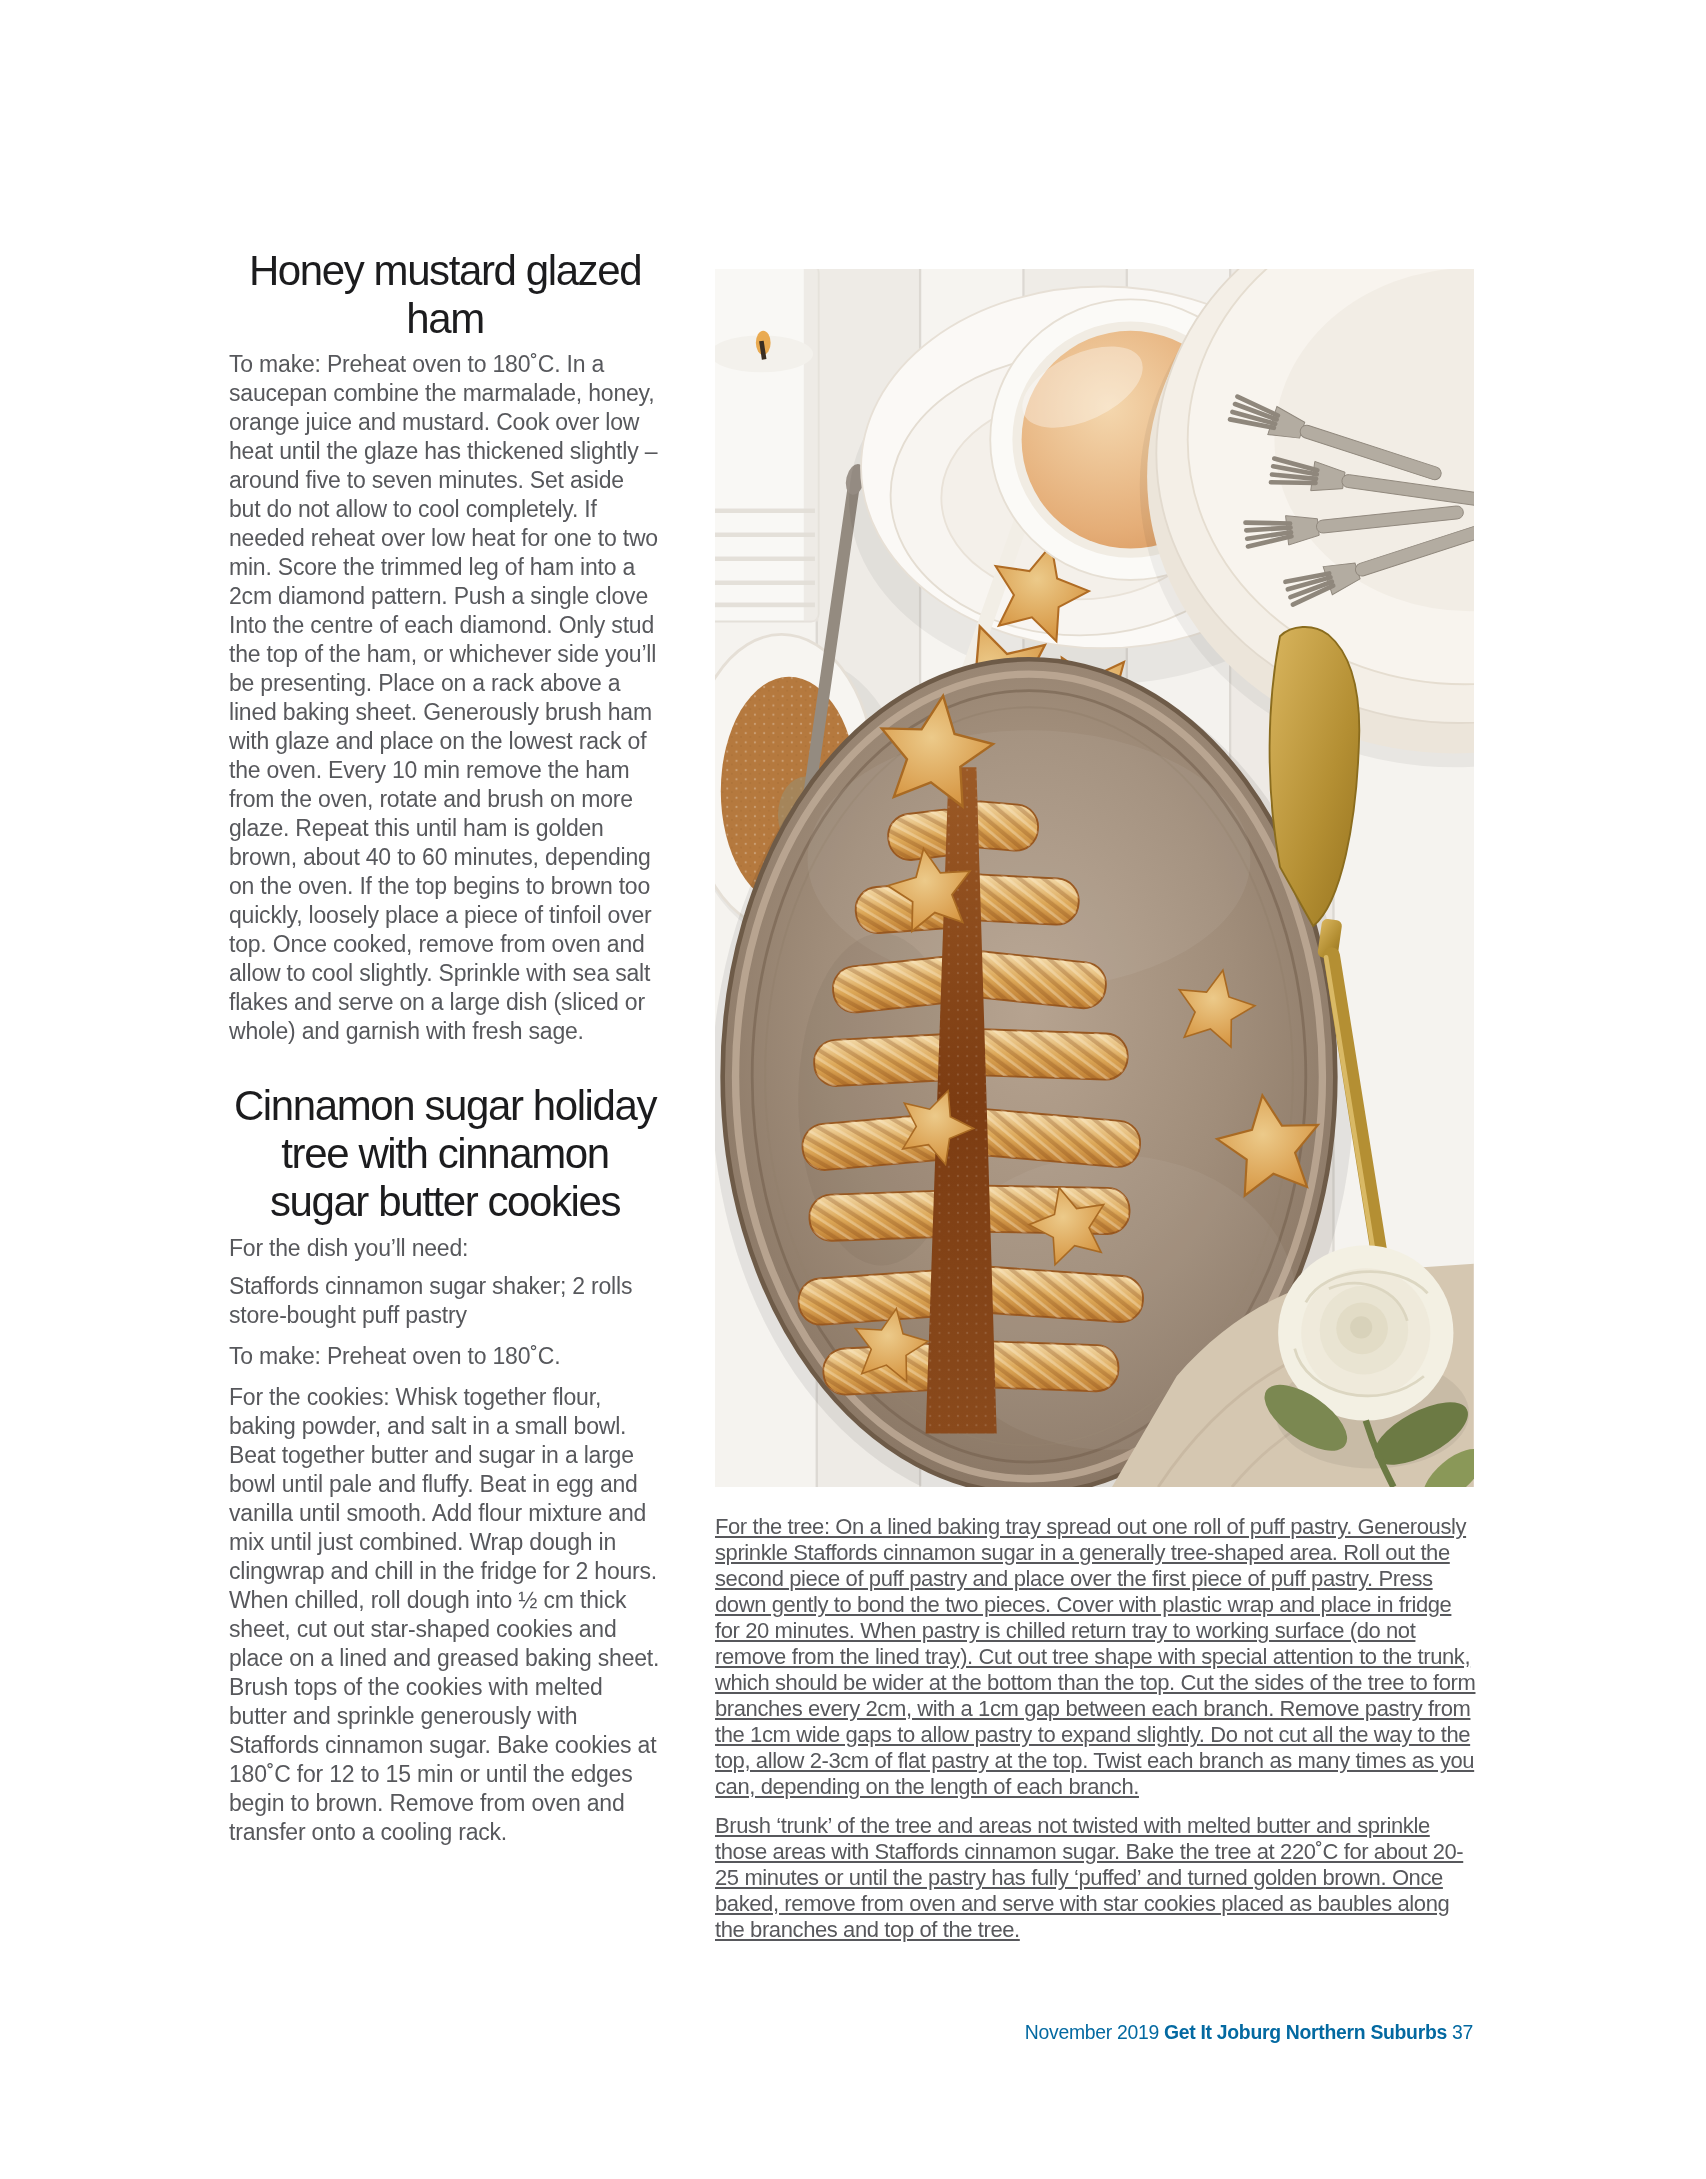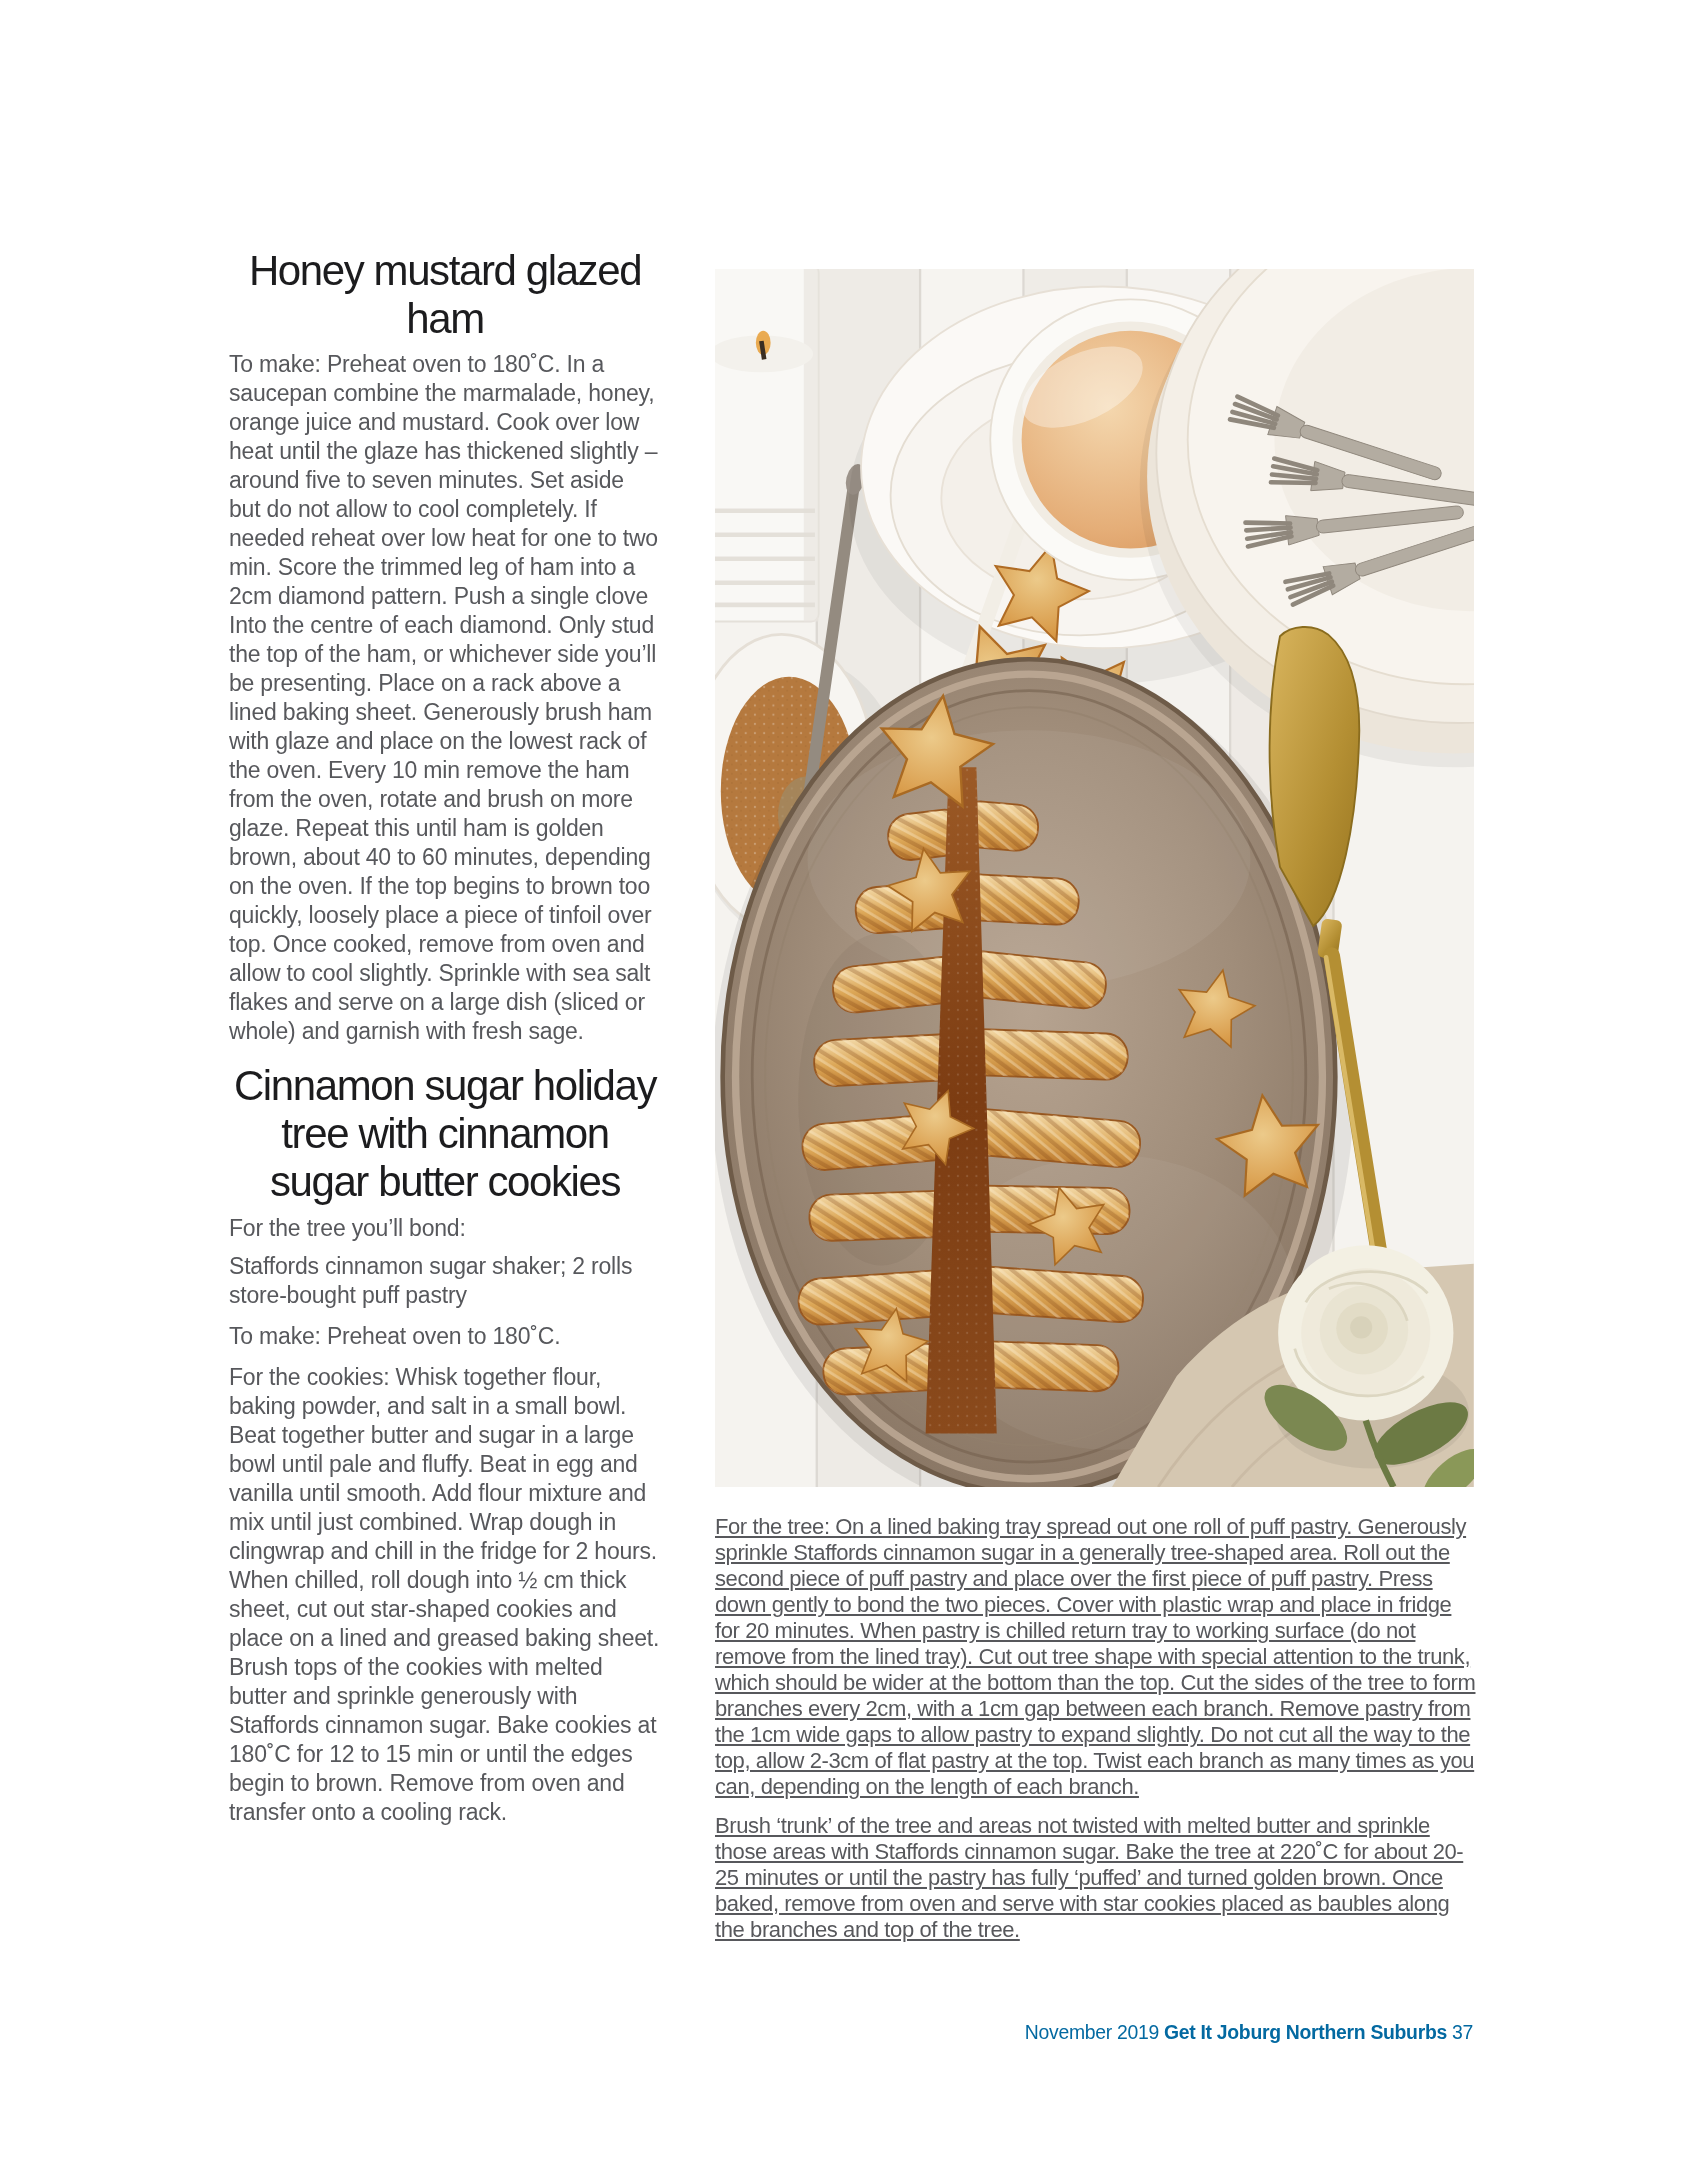--- a/index.html
+++ b/index.html
@@ -8,42 +8,42 @@
     font-family:"Liberation Sans",sans-serif;color:#57585c;
     -webkit-font-smoothing:antialiased;
   }
   .left-col{position:absolute;left:229px;top:247px;width:432px;}
   h1.recipe-title{
     font-family:"Liberation Sans",sans-serif;font-weight:400;font-stretch:85%;
     font-size:42px;line-height:48px;letter-spacing:-1.4px;color:#1c1c1e;
     margin:0 0 7.4px 0;
     text-align:center;
   }
-  h1.second{margin-top:16px;}
+  h1.second{margin-top:36px;}
   .left-col p{font-size:23px;line-height:29px;margin:0 0 12px 0;letter-spacing:-0.2px;}
   .photo{position:absolute;left:715px;top:269px;width:759px;height:1218px;margin:0;padding:0;}
   .photo svg{display:block;}
   .right-col{position:absolute;left:715px;top:1514px;width:762px;}
   .right-col p{font-size:22px;line-height:26px;margin:0 0 13px 0;letter-spacing:-0.4px;font-stretch:87%;text-decoration:underline;}
   .page-footer{
     position:absolute;top:2021px;right:233px;font-size:19.4px;color:#0369a1;letter-spacing:-0.3px;
   }
   .page-footer .bold{font-weight:700;}
 </style>
 </head>
 <body>
 
 <main>
 
   <section class="left-col">
     <h1 class="recipe-title">Honey mustard glazed ham</h1>
     <p>To make: Preheat oven to 180˚C. In a saucepan combine the marmalade, honey, orange juice and mustard. Cook over low heat until the glaze has thickened slightly – around five to seven minutes. Set aside but do not allow to cool completely. If needed reheat over low heat for one to two min. Score the trimmed leg of ham into a 2cm diamond pattern. Push a single clove Into the centre of each diamond. Only stud the top of the ham, or whichever side you’ll be presenting. Place on a rack above a lined baking sheet. Generously brush ham with glaze and place on the lowest rack of the oven. Every 10 min remove the ham from the oven, rotate and brush on more glaze. Repeat this until ham is golden brown, about 40 to 60 minutes, depending on the oven. If the top begins to brown too quickly, loosely place a piece of tinfoil over top. Once cooked, remove from oven and allow to cool slightly. Sprinkle with sea salt flakes and serve on a large dish (sliced or whole) and garnish with fresh sage.</p>
 
     <h1 class="recipe-title second">Cinnamon sugar holiday tree with cinnamon sugar butter cookies</h1>
-    <p style="margin-bottom:9.2px;">For the tree you’ll bond:</p>
+    <p style="margin-bottom:9.2px;">For the dish you’ll need:</p>
     <p>Staffords cinnamon sugar shaker; 2 rolls store-bought puff pastry</p>
     <p>To make: Preheat oven to 180˚C.</p>
     <p>For the cookies: Whisk together flour, baking powder, and salt in a small bowl. Beat together butter and sugar in a large bowl until pale and fluffy. Beat in egg and vanilla until smooth. Add flour mixture and mix until just combined. Wrap dough in clingwrap and chill in the fridge for 2 hours. When chilled, roll dough into ½ cm thick sheet, cut out star-shaped cookies and place on a lined and greased baking sheet. Brush tops of the cookies with melted butter and sprinkle generously with Staffords cinnamon sugar. Bake cookies at 180˚C for 12 to 15 min or until the edges begin to brown. Remove from oven and transfer onto a cooling rack.</p>
   </section>
 
   <figure class="photo">
     <svg width="759" height="1218" viewBox="0 0 822 1320" xmlns="http://www.w3.org/2000/svg">
       <defs>
         <linearGradient id="pastryG" x1="0" y1="0" x2="0" y2="1">
           <stop offset="0" stop-color="#f2d8a6"></stop>

